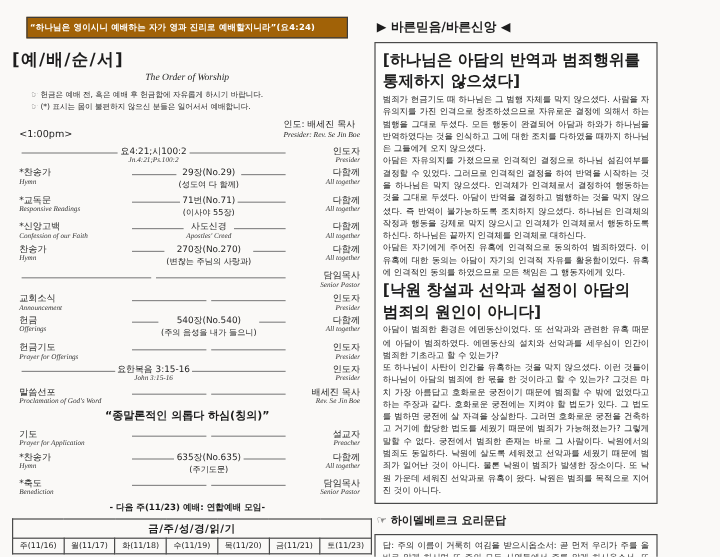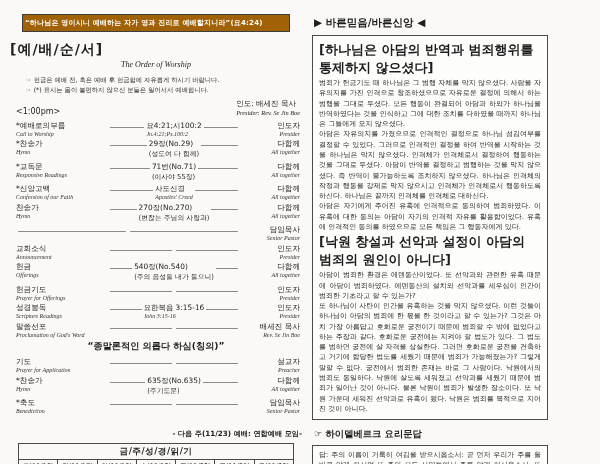--- a/index.html
+++ b/index.html
@@ -30,35 +30,35 @@
   .presider .ko { font-size:7.5px; }
   .presider .en { font-size:6.3px; font-style:italic; font-family:"Liberation Serif","DejaVu Serif",serif; }
 
   .worship-rows { margin:0 2px 0 6px; }
   .wrow { display:flex; align-items:flex-start; margin-bottom:2.5px; }
   .wrow .label { width:92px; flex:none; }
   .wrow .label .ko { font-size:7.6px; white-space:nowrap; }
   .wrow .label .en { font-size:6px; font-style:italic; white-space:nowrap;
                      font-family:"Liberation Serif","DejaVu Serif",serif; color:#333; }
   .wrow .leader { flex:1; height:6px; border-bottom:1px solid #8a8a8a; margin:0 2px; min-width:6px; }
-  .wrow .center { flex:none; max-width:130px; }
+  .wrow .center { flex:none; text-align:center; max-width:130px; }
   .wrow .center .c1 { font-size:7.4px; white-space:nowrap; }
   .wrow .center .sub-ko { font-size:6.8px; white-space:nowrap; }
   .wrow .center .sub-en { font-size:6px; font-style:italic; white-space:nowrap;
                           font-family:"Liberation Serif","DejaVu Serif",serif; color:#333; }
   .wrow .role { width:60px; flex:none; text-align:right; }
   .wrow .role .ko { font-size:7.6px; white-space:nowrap; }
   .wrow .role .en { font-size:6px; font-style:italic; white-space:nowrap;
                     font-family:"Liberation Serif","DejaVu Serif",serif; color:#333; }
   .wrow .center div:empty, .wrow .label div:empty, .wrow .role div:empty { display:none; }
 
   .sermon-title { text-align:center; font-size:9.2px; font-weight:bold; margin:0 0 4px; }
-  .next-week { text-align:right; font-size:7.2px; font-weight:bold; margin:15px 0 4px; }
-
-  .reading-table { width:276px; margin:2px auto 0; border-collapse:collapse; }
+  .next-week { text-align:center; font-size:7.2px; font-weight:bold; margin:4px 0 4px; }
+
+  .reading-table { width:300px; margin:2px auto 0; border-collapse:collapse; }
   .reading-table td { border:1px solid #4a4a4a; text-align:center; padding:1.5px 0; }
   .reading-table .t-title { font-size:8.6px; font-weight:bold; letter-spacing:.5px; }
   .reading-table .t-day, .reading-table .t-read { font-size:6.6px; width:14.28%; }
 
   
   .right-header { font-size:10.5px; font-weight:bold; margin:2px 0 5px 2px; }
   .tbox { border:1px solid #4a4a4a; padding:4px 6px 5px; background:#fdfdfc; }
   .tbox .b-title { font-size:13px; font-weight:bold; margin:1px 0 1px; }
   .tbox p { font-size:7px; line-height:1.47; margin:0; text-align:justify; }
   .catechism-header { font-size:9.3px; font-weight:bold; margin:8px 0 4px 2px; }
@@ -86,24 +86,20 @@
       <div class="time">&lt;1:00pm&gt;</div>
       <div class="presider">
         <div class="ko">인도: 배세진 목사</div>
         <div class="en">Presider: Rev. Se Jin Boe</div>
       </div>
     </div>
 
     <div class="worship-rows">
 
         <div class="wrow">
-          <div class="label">
-            <div class="ko">*예배로의부름</div>
-            <div class="en">Call to Worship</div>
-          </div>
           <div class="leader"></div>
           <div class="center">
             <div class="c1">요4:21;시100:2</div>
 
             <div class="sub-en">Jn.4:21;Ps.100:2</div>
           </div>
           <div class="leader"></div>
           <div class="role">
             <div class="ko">인도자</div>
             <div class="en">Presider</div>
@@ -244,24 +240,20 @@
             
           </div>
           <div class="leader"></div>
           <div class="role">
             <div class="ko">인도자</div>
             <div class="en">Presider</div>
           </div>
         </div>
 
         <div class="wrow">
-          <div class="label">
-            <div class="ko">성경봉독</div>
-            <div class="en">Scripture Readings</div>
-          </div>
           <div class="leader"></div>
           <div class="center">
             <div class="c1">요한복음 3:15-16</div>
 
             <div class="sub-en">John 3:15-16</div>
           </div>
           <div class="leader"></div>
           <div class="role">
             <div class="ko">인도자</div>
             <div class="en">Presider</div>

